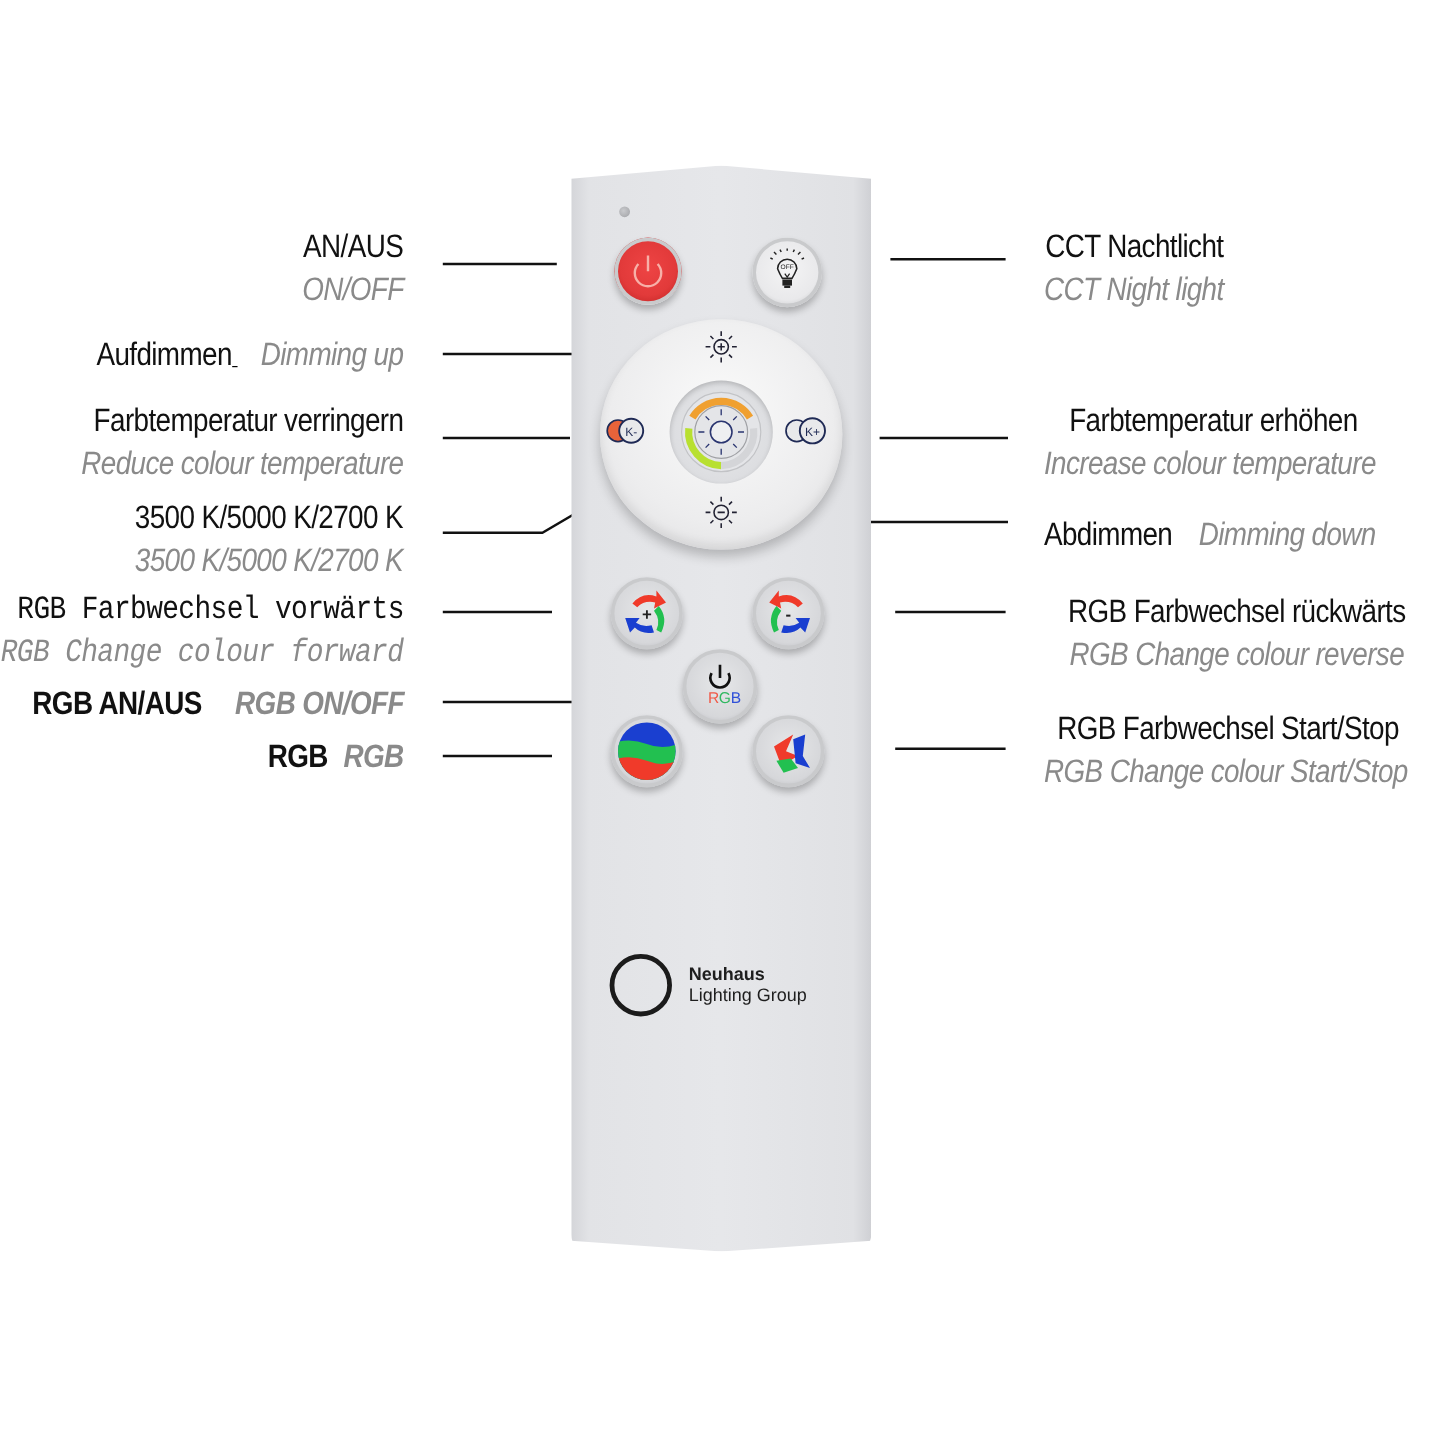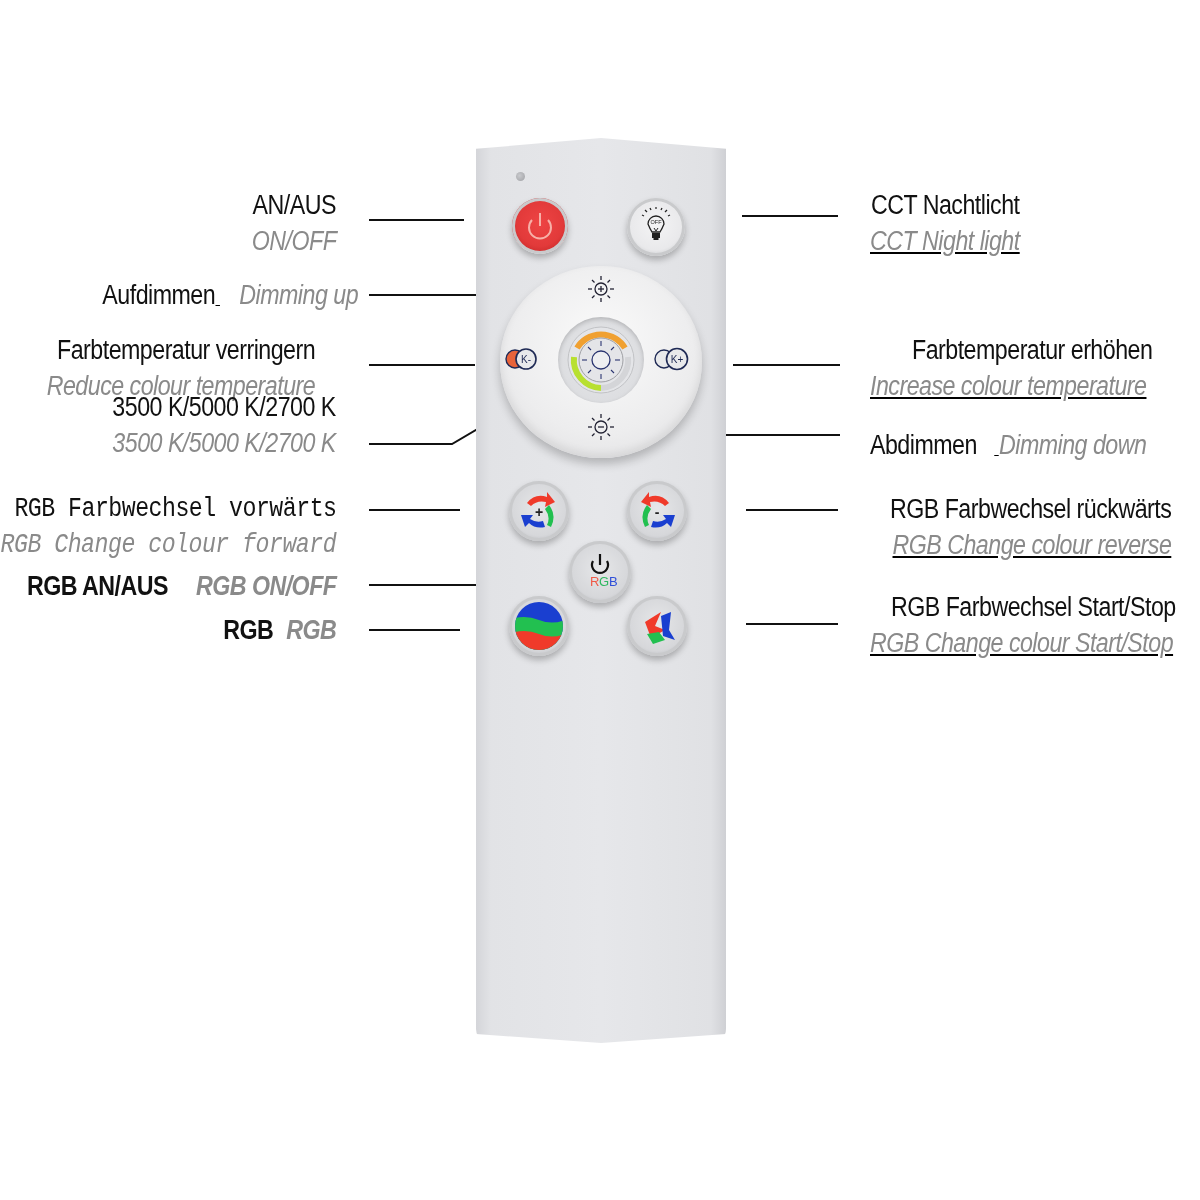--- a/index.html
+++ b/index.html
@@ -3,21 +3,21 @@
 <meta charset="utf-8">
 <style>
   html, body { margin: 0; padding: 0; }
   body {
     width: 1200px; height: 1200px; position: relative; overflow: hidden;
     background: #ffffff;
     font-family: "Liberation Sans", "DejaVu Sans", sans-serif;
   }
   .label { position: absolute; line-height: 1.0; white-space: nowrap; }
   .label.left { text-align: right; }
-  .label.right { text-align: right; text-decoration: underline; }
+  .label.right { text-align: center; }
   .de { color: #111111; font-size: 27px; letter-spacing: -0.6px; transform: scaleX(0.86); display: inline-block; }
   .en { color: #8a8a8a; font-size: 27px; font-style: italic; letter-spacing: -0.6px; transform: scaleX(0.86); display: inline-block; }
   .left .de, .left .en { transform-origin: right center; }
   .right .de, .right .en { transform-origin: left center; }
   .line2 { display: block; margin-top: 9px; }
 
   .leader { position: absolute; left: 0; top: 0; width: 1200px; height: 1200px; pointer-events: none; }
 
   .remote {
     position: absolute; left: 476px; top: 138px; width: 250px; height: 905px;
@@ -72,29 +72,29 @@
     <line x1="646" y1="435" x2="840" y2="435"></line>
     <line x1="746" y1="510" x2="838" y2="510"></line>
     <line x1="746" y1="624" x2="838" y2="624"></line>
   </g>
 </svg>
 
 <div class="label left" style="right:864px; top:192px;">
   <span class="de">AN/AUS</span>
   <span class="en line2">ON/OFF</span>
 </div>
-<div class="label left" style="right:842px; top:282px;text-decoration:underline;">
+<div class="label left" style="right:864px; top:282px;text-decoration:underline;">
   <span class="de">Aufdimmen</span>
   <span class="en">Dimming up</span>
 </div>
-<div class="label left" style="right:885px; top:337px;">
+<div class="label left" style="right:864px; top:337px;">
   <span class="de">Farbtemperatur verringern</span>
   <span class="en line2">Reduce colour temperature</span>
 </div>
-<div class="label left" style="right:864px; top:394px;">
+<div class="label left" style="right:864px; top:418px;">
   <span class="de">3500 K/5000 K/2700 K</span>
   <span class="en line2">3500 K/5000 K/2700 K</span>
 </div>
 <div class="label left" style="right:864px; top:496px;font-family:Liberation Mono, monospace;">
   <span class="de">RGB Farbwechsel vorwärts</span>
   <span class="en line2">RGB Change colour forward</span>
 </div>
 <div class="label left" style="right:864px; top:573px;font-weight:bold;">
   <span class="de">RGB AN/AUS</span>
   <span class="en">RGB ON/OFF</span>
@@ -265,13 +265,20 @@
   </div>
 
   <div class="btn btn-rgb btn-startstop">
     <svg width="60" height="60" viewBox="0 0 60 60">
       <path d="M18 26 L34 16 L28 30 L38 34 L24 42 Z" fill="#f03a2a"></path>
       <path d="M34 20 L44 16 L42 34 L48 44 L36 40 Z" fill="#1a3fd0"></path>
       <path d="M20 38 L32 36 L38 44 L26 48 Z" fill="#22c050"></path>
     </svg>
   </div>
 
+  <div class="logo">
+    <div class="logo-ring"></div>
+    <div class="logo-text">
+      <b>Neuhaus</b>
+      <span>Lighting Group</span>
+    </div>
+  </div>
 </div>
 
 </body></html>

